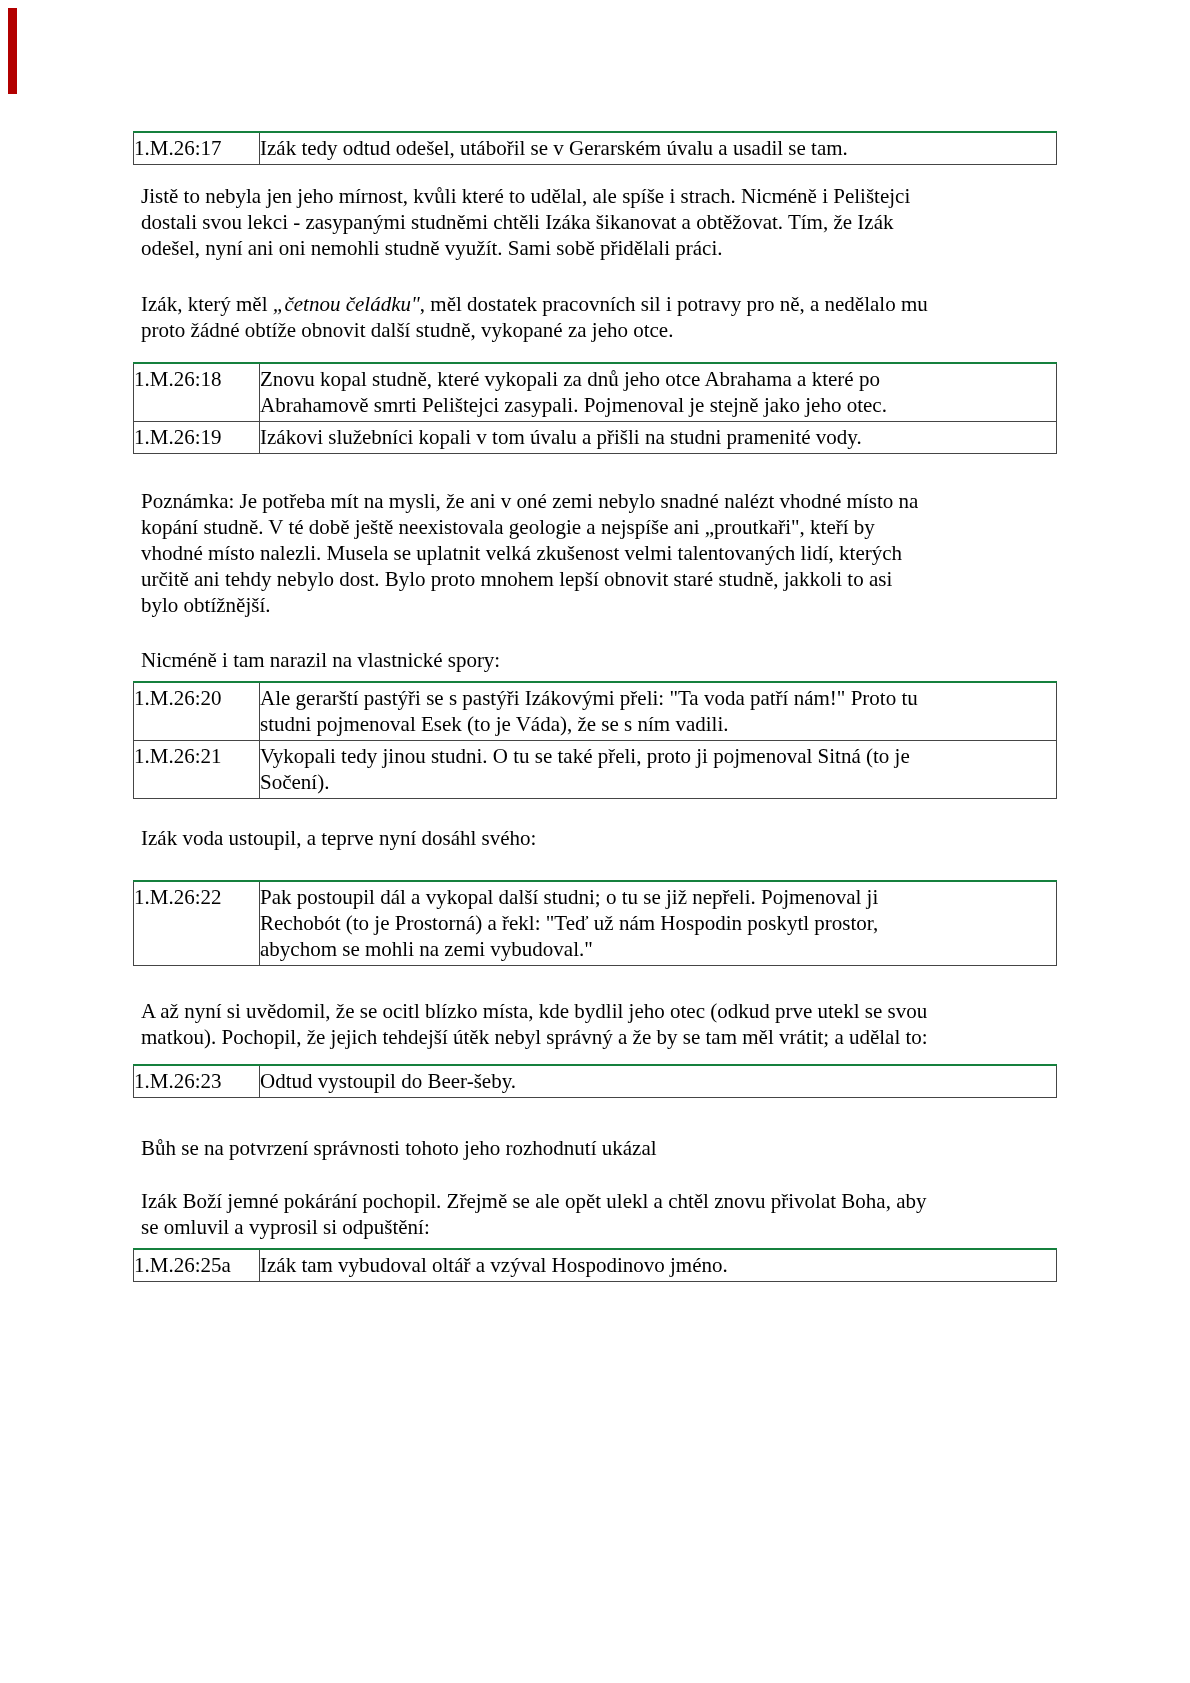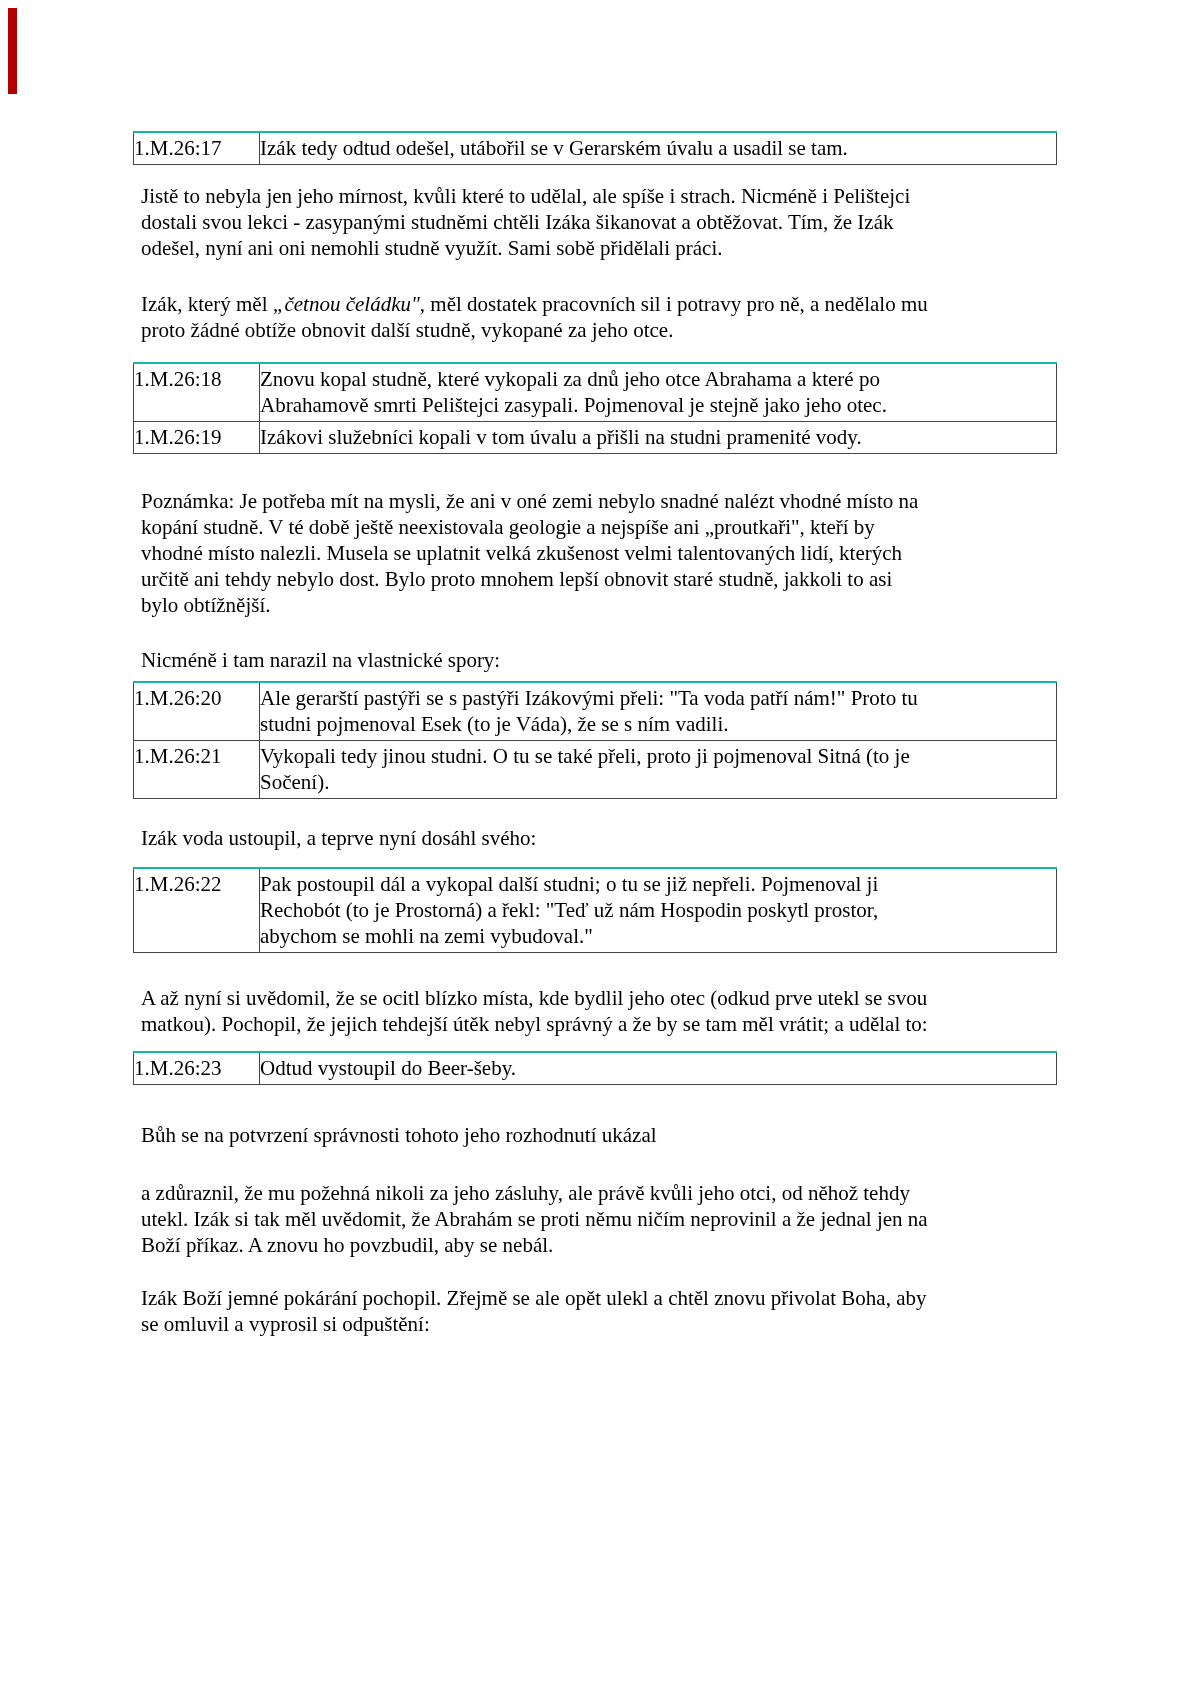--- a/index.html
+++ b/index.html
@@ -26,21 +26,21 @@
   }
   p.para {
     margin: 8px;
     white-space: pre-line;
     max-width: 924px;
   }
   table.verse {
     border-collapse: collapse;
     width: 924px;
     table-layout: fixed;
-    border-top: 2px solid #14b8a6;
+    border-top: 2px solid #15803d;
   }
   table.verse td {
     border: 1px solid #454545;
     vertical-align: top;
     padding: 2px 0 3px 0;
     font-size: 21px;
     line-height: 26px;
   }
   td.ref {
     width: 125px;
@@ -107,21 +107,21 @@
     <tr>
       <td class="ref">1.M.26:21</td>
       <td class="verse-text">Vykopali tedy jinou studni. O tu se také přeli, proto ji pojmenoval Sitná (to je
 Sočení).</td>
     </tr>
   </tbody>
     </table>
 
   <p class="para" style="margin-top:26px">Izák voda ustoupil, a teprve nyní dosáhl svého:</p>
 
-  <table class="verse" style="margin-top:16px">
+  <table class="verse" style="margin-top:29px">
       <tbody>
     <tr>
       <td class="ref">1.M.26:22</td>
       <td class="verse-text">Pak postoupil dál a vykopal další studni; o tu se již nepřeli. Pojmenoval ji
 Rechobót (to je Prostorná) a řekl: "Teď už nám Hospodin poskytl prostor,
 abychom se mohli na zemi vybudoval."</td>
     </tr>
   </tbody>
     </table>
 
@@ -133,21 +133,26 @@
     <tr>
       <td class="ref">1.M.26:23</td>
       <td class="verse-text">Odtud vystoupil do Beer-šeby.</td>
     </tr>
   </tbody>
     </table>
 
   <p class="para" style="margin-top:37px">Bůh se na potvrzení správnosti tohoto jeho rozhodnutí ukázal</p>
 
 
-  <p class="para" style="margin-top:32px">a zdůraznil, že mu požehná nikoli za jeho zásluhy, ale právě kvůli jeho otci, od něhož tehdy
-utekl. Izák si tak měl uvědomit, že Abrahám se proti němu ničím neprovinil a že jednal jen na
-Boží příkaz. A znovu ho povzbudil, aby se nebál.</p>
 
   <p class="para" style="margin-top:27px">Izák Boží jemné pokárání pochopil. Zřejmě se ale opět ulekl a chtěl znovu přivolat Boha, aby
 se omluvil a vyprosil si odpuštění:</p>
 
+  <table class="verse" style="margin-top:5px">
+      <tbody>
+    <tr>
+      <td class="ref">1.M.26:25a</td>
+      <td class="verse-text">Izák tam vybudoval oltář a vzýval Hospodinovo jméno.</td>
+    </tr>
+  </tbody>
+    </table>
 
 </div>
 
 </body></html>

